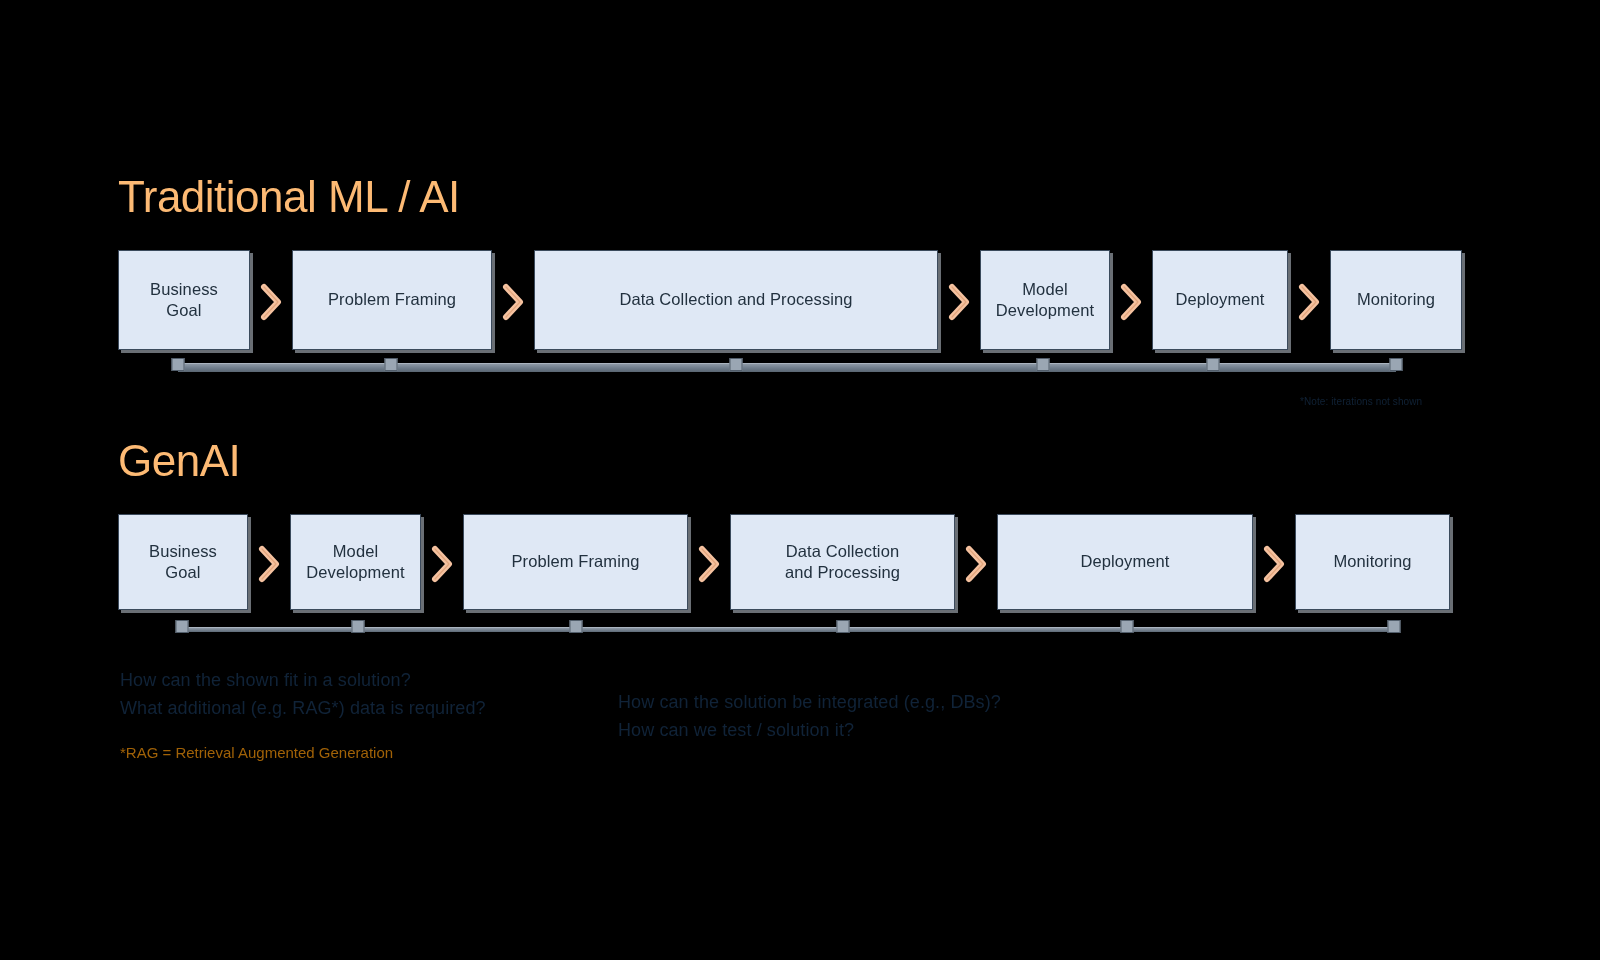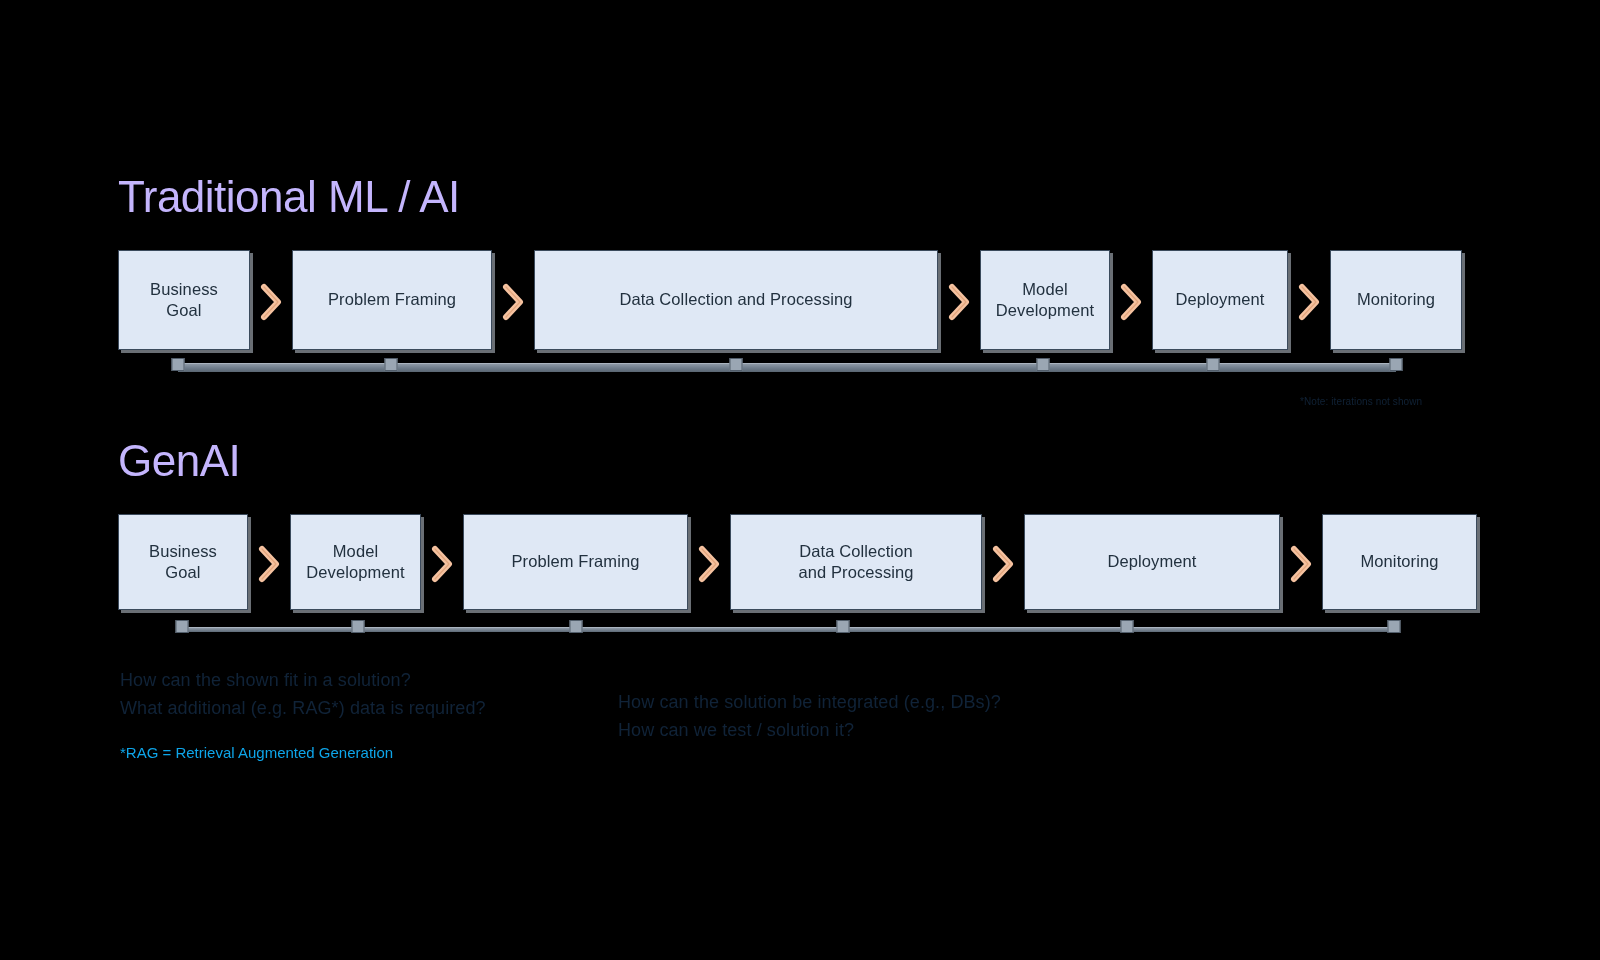--- a/index.html
+++ b/index.html
@@ -19,21 +19,21 @@
     background: #000000;
   }
 
   
   .section-title {
     position: absolute;
     font-family: "Liberation Sans", sans-serif;
     font-size: 44px;
     font-weight: 400;
     letter-spacing: -0.5px;
-    color: #c4b5fd;
+    color: #fdba74;
     white-space: nowrap;
   }
   #title-traditional { left: 118px; top: 172px; }
   #title-genai       { left: 118px; top: 436px; }
 
   
   .flow-row {
     position: absolute;
     display: flex;
     flex-direction: row;
@@ -122,21 +122,21 @@
     white-space: nowrap;
     letter-spacing: 0.1px;
   }
   #qa-left  { left: 120px; top: 666px; }
   #qa-right { left: 618px; top: 664px; margin-top: 24px; }
 
   #footnote {
     position: absolute;
     left: 120px; top: 744px;
     font-size: 15px;
-    color: #0ea5e9;
+    color: #a16207;
     white-space: nowrap;
   }
 </style>
 </head>
 <body>
 
 <div id="canvas">
 
   <div class="section-title" id="title-traditional">Traditional ML / AI</div>
 
@@ -248,21 +248,21 @@
       <span class="stage-label">Problem Framing</span>
     </div>
 
     <div class="chevron" style="width:42px">
       <svg width="26" height="40" viewBox="0 0 26 40">
           <path d="M6 5 L20 20 L6 35" fill="none" stroke="#f5c2a0" stroke-width="6" stroke-linecap="round" stroke-linejoin="round"></path>
           <path d="M6 5 L20 20 L6 35" fill="none" stroke="#e2a57c" stroke-width="1.2" stroke-linecap="round" stroke-linejoin="round"></path>
         </svg>
     </div>
 
-    <div class="stage" style="width:252px">
+    <div class="stage" style="width:225px">
       <span class="stage-label">Data Collection
 and Processing</span>
     </div>
 
     <div class="chevron" style="width:42px">
       <svg width="26" height="40" viewBox="0 0 26 40">
           <path d="M6 5 L20 20 L6 35" fill="none" stroke="#f5c2a0" stroke-width="6" stroke-linecap="round" stroke-linejoin="round"></path>
           <path d="M6 5 L20 20 L6 35" fill="none" stroke="#e2a57c" stroke-width="1.2" stroke-linecap="round" stroke-linejoin="round"></path>
         </svg>
     </div>

